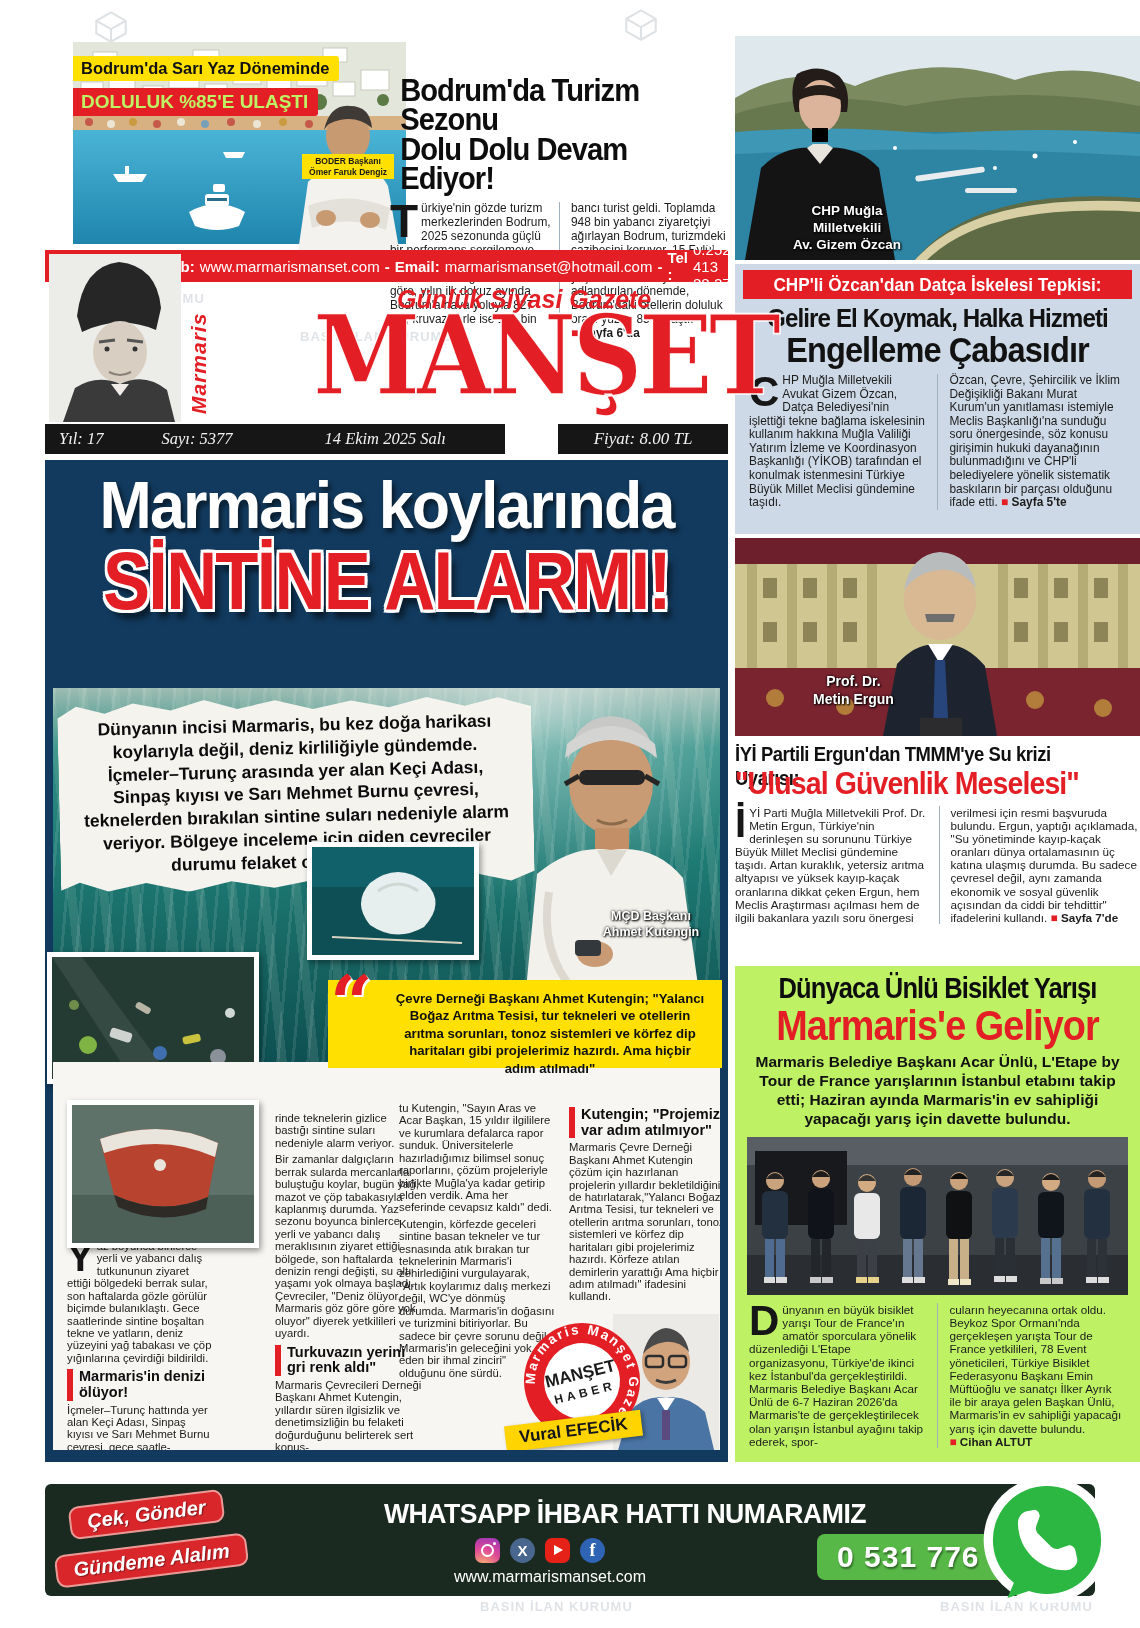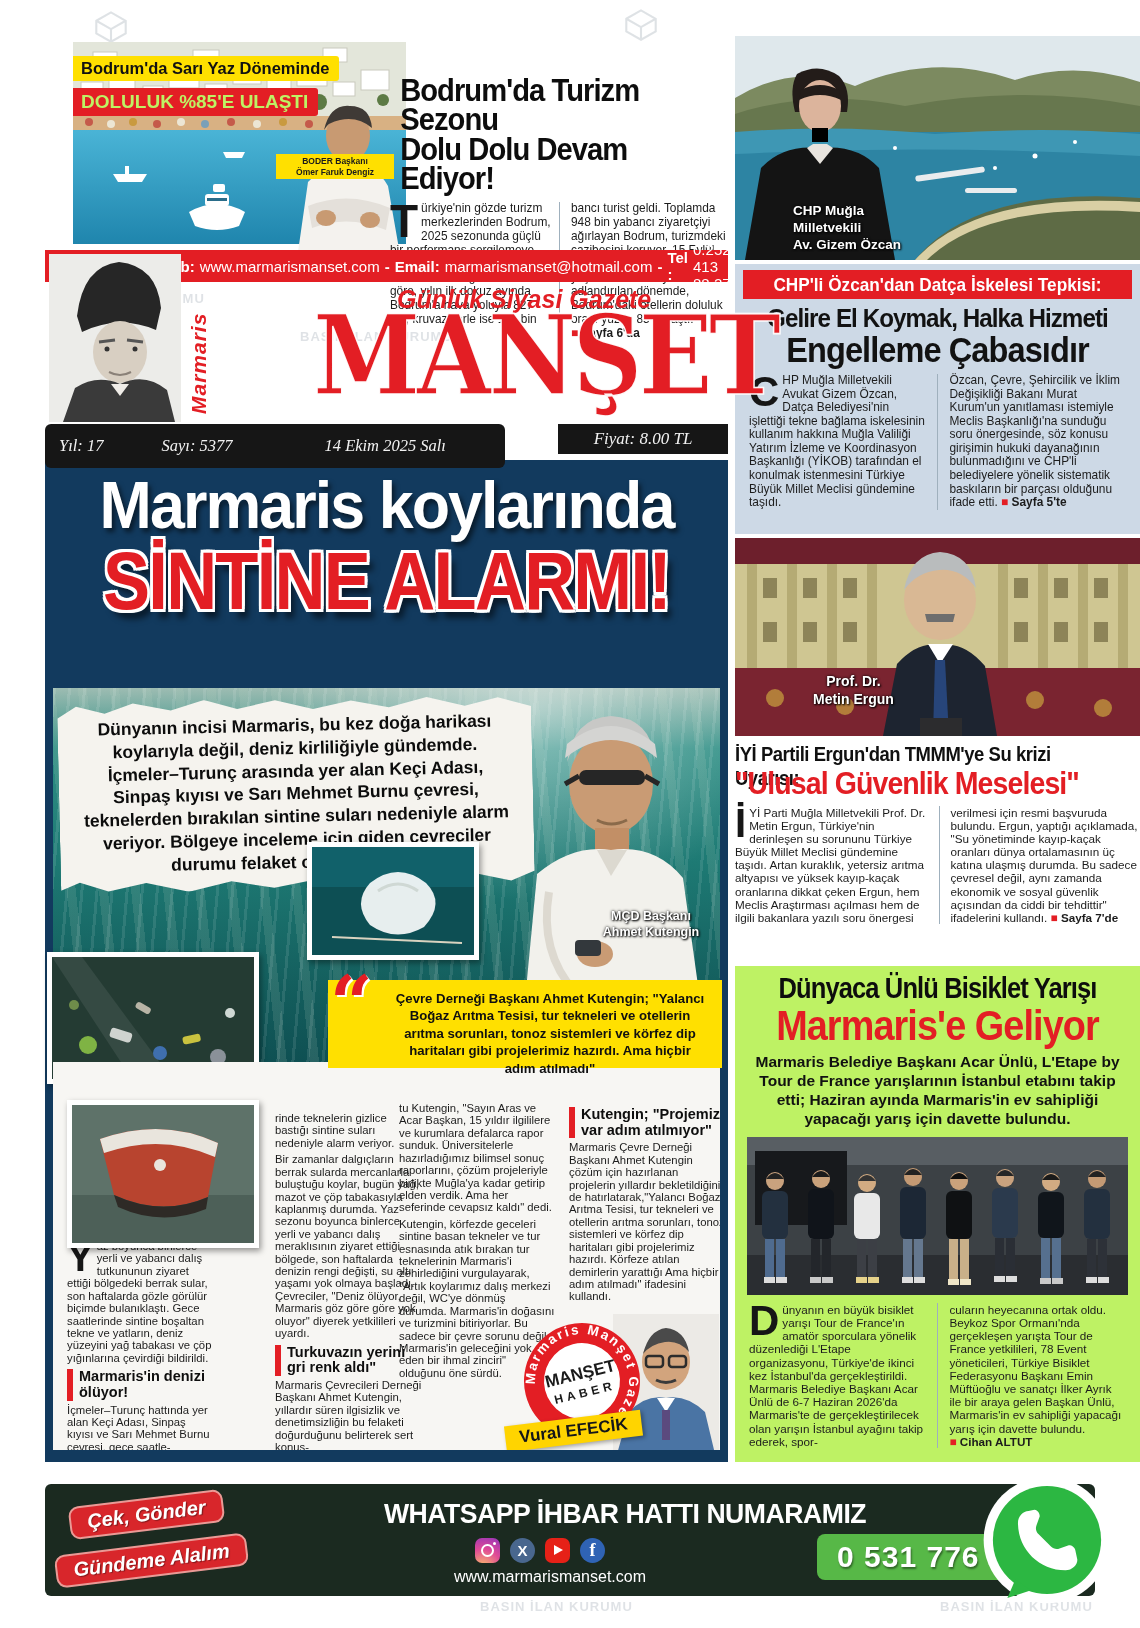--- a/index.html
+++ b/index.html
@@ -121,21 +121,21 @@
   <svg class="abs" style="right:0;bottom:0;" width="128" height="168" viewBox="0 0 128 168">
     <ellipse cx="70" cy="38" rx="22" ry="26" fill="#c89a72"></ellipse>
     <path d="M46 32 Q52 6 72 8 Q92 8 94 30 Q80 18 62 22 Q50 24 46 32 Z" fill="#3f3a36"></path>
     <path d="M18 168 L30 84 Q50 64 72 68 Q98 66 110 88 L124 168 Z" fill="#f4f2ee"></path>
     <path d="M30 108 Q70 92 112 110 L108 132 Q70 116 34 130 Z" fill="#e4e0da"></path>
     <ellipse cx="48" cy="120" rx="10" ry="8" fill="#c89a72"></ellipse>
     <ellipse cx="92" cy="122" rx="10" ry="8" fill="#c89a72"></ellipse>
   </svg>
   <div class="abs" style="left:-2px;top:14px;background:#ffe000;color:#111;font-weight:800;font-size:16.5px;padding:3px 10px;border-radius:3px;">Bodrum'da Sarı Yaz Döneminde</div>
   <div class="abs" style="left:-2px;top:46px;background:#e31e24;color:#bef264;font-weight:800;font-size:19px;padding:3px 10px;border-radius:3px;">DOLULUK %85'E ULAŞTI</div>
-  <div class="abs" style="right:12px;top:112px;background:#ffe000;color:#1a1a1a;font-weight:800;font-size:8.5px;line-height:1.25;padding:2px 20px;text-align:center;">
+  <div class="abs" style="right:12px;top:112px;background:#ffe000;color:#1a1a1a;font-weight:800;font-size:8.5px;line-height:1.25;padding:2px 7px;text-align:center;">
     <div>BODER Başkanı</div>
     <div>Ömer Faruk Dengiz</div>
   </div>
 </div>
 
 <div class="abs" style="left:390px;top:36px;width:338px;z-index:2;margin-top:40px;">
   <div class="cond" style="transform:scaleX(.94);font-weight:900;font-size:31px;line-height:.95;color:#0d0d0d;letter-spacing:-1px;">
     <div>Bodrum'da Turizm Sezonu</div>
     <div>Dolu Dolu Devam Ediyor!</div>
   </div>
@@ -172,21 +172,21 @@
       </g>
   </svg>
   <svg class="abs" style="left:0;bottom:0;" width="170" height="200" viewBox="0 0 170 200">
     <path d="M62 14 Q84 2 104 16 Q116 28 112 52 L60 52 Q54 28 62 14 Z" fill="#231c19"></path>
     <ellipse cx="85" cy="46" rx="21" ry="26" fill="#dcb49c"></ellipse>
     <path d="M64 40 Q85 30 106 40 L104 30 Q85 20 66 30 Z" fill="#231c19"></path>
     <rect x="77" y="68" width="16" height="14" fill="#d0a causa88"></rect>
     <path d="M10 200 L26 108 Q48 84 85 88 Q122 84 144 108 L160 200 Z" fill="#141414"></path>
     <path d="M72 88 L85 104 L98 88 L92 84 L78 84 Z" fill="#e8e4de"></path>
   </svg>
-  <div class="abs" style="left:58px;bottom:6px;color:#fff;font-weight:800;font-size:13.5px;line-height:1.25;text-shadow:0 0 3px #000,1px 1px 2px #000;">
+  <div class="abs" style="left:58px;bottom:6px;color:#fff;font-weight:800;font-size:13.5px;line-height:1.25;text-align:center;text-shadow:0 0 3px #000,1px 1px 2px #000;">
     <div>CHP Muğla</div>
     <div>Milletvekili</div>
     <div>Av. Gizem Özcan</div>
   </div>
 </div>
 
 <div class="abs" style="left:45px;top:250px;width:683px;height:32px;background:#e31e24;color:#fff;display:flex;align-items:center;justify-content:center;padding-left:120px;box-sizing:border-box;font-size:15px;gap:5px;z-index:2;">
   <b>Web:</b>
   <span>www.marmarismanset.com</span>
   <b>-</b>
@@ -207,21 +207,21 @@
       <circle cx="86" cy="95" r="2.5" fill="#333"></circle>
     <path d="M60 118 Q71 124 82 118" stroke="#8a8178" stroke-width="2" fill="none"></path>
     <path d="M14 168 L26 134 Q48 120 71 130 Q96 118 118 136 L126 168 Z" fill="#3a3a3a"></path>
     <path d="M62 130 L71 142 L80 130 Z" fill="#f0ede8"></path>
   </svg>
   <div class="abs" style="left:142px;top:22px;width:24px;height:110px;writing-mode:vertical-rl;transform:rotate(180deg);color:#e31e24;font-weight:800;font-style:italic;font-size:21px;letter-spacing:1px;">Marmaris</div>
   <div class="abs" style="left:352px;top:3px;color:#e31e24;font-weight:700;font-style:italic;font-size:25px;">Günlük Siyasi Gazete</div>
   <div class="abs" style="left:268px;top:22px;font-family:'DejaVu Serif',serif;font-weight:bold;font-size:99px;line-height:.92;color:#e31e24;letter-spacing:-4px;-webkit-text-stroke:1.5px rgba(255,255,255,.95);transform:scale(.98,1.12);transform-origin:top left;">MANŞET</div>
 </div>
 
-<div class="abs" style="left:45px;top:424px;width:460px;height:44px;background:#161616;color:#f2f2f2;display:flex;align-items:center;font-family:'Liberation Serif',serif;font-style:italic;font-size:16.5px;z-index:2;border-radius:6px;">
+<div class="abs" style="left:45px;top:424px;width:460px;height:30px;background:#161616;color:#f2f2f2;display:flex;align-items:center;font-family:'Liberation Serif',serif;font-style:italic;font-size:16.5px;z-index:2;">
   <span style="margin-left:14px;">Yıl: 17</span>
   <span style="margin-left:58px;">Sayı: 5377</span>
   <span style="margin-left:92px;">14 Ekim 2025 Salı</span>
 </div>
 <div class="abs" style="left:558px;top:424px;width:170px;height:30px;background:#161616;color:#f2f2f2;display:flex;align-items:center;justify-content:center;font-family:'Liberation Serif',serif;font-style:italic;font-size:17px;z-index:2;">
   <span>Fiyat: 8.00 TL</span>
 </div>
 
 <div class="abs" style="left:45px;top:460px;width:683px;height:1002px;background:#123a5e;z-index:1;">
   <div class="cond" style="transform:scaleX(.95);margin-top:12px;text-align:center;color:#fff;font-weight:900;font-size:66px;line-height:1;letter-spacing:-2px;text-shadow:3px 4px 5px rgba(0,0,0,.55);">Marmaris koylarında</div>

